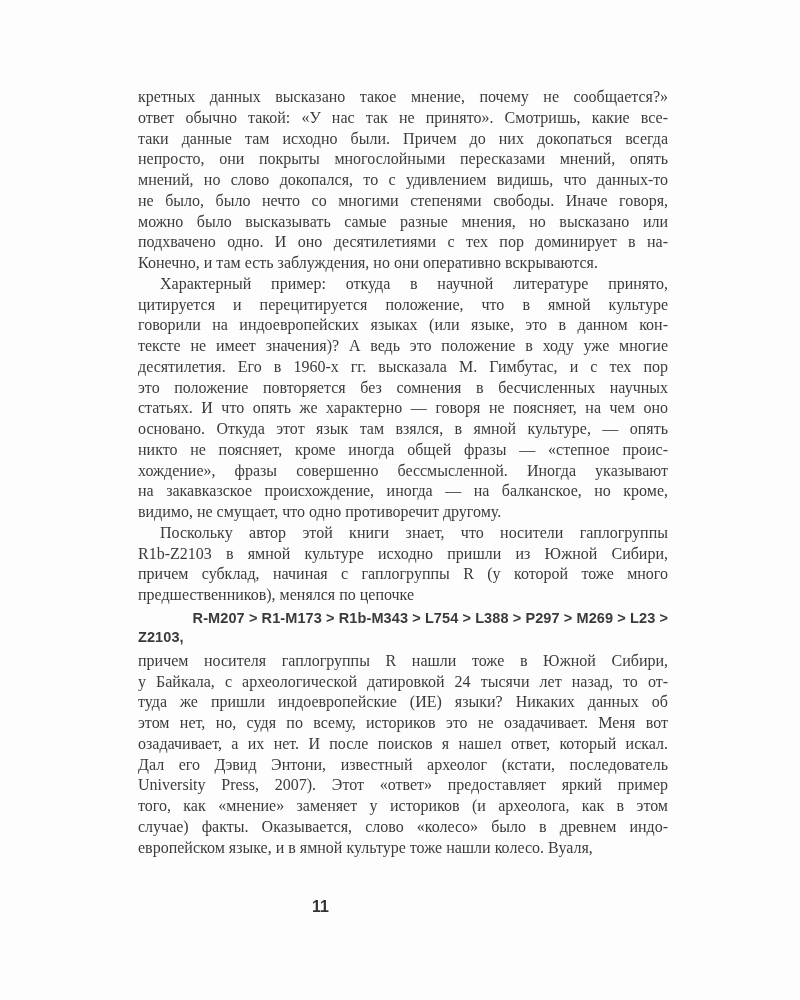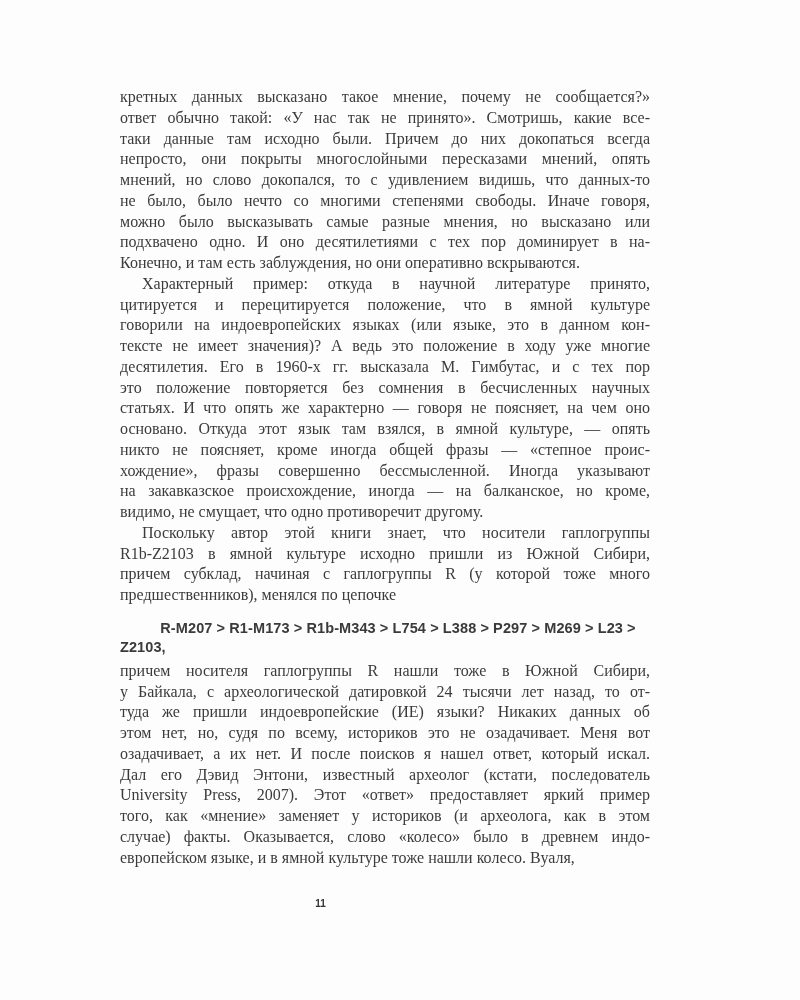--- a/index.html
+++ b/index.html
@@ -10,21 +10,21 @@
   .page {
     position: relative;
     width: 800px;
     height: 1000px;
     background: #fdfdfd;
     overflow: hidden;
     font-family: "Liberation Serif", serif;
   }
   .text-block {
     position: absolute;
-    left: 120px;
+    left: 138px;
     top: 87px;
     width: 530px;
     color: #3b3b3b;
   }
   .line {
     font-size: 16px;
     line-height: 20.75px;
     height: 20.75px;
     text-align: justify;
     text-align-last: justify;
@@ -35,35 +35,35 @@
   }
   .block.indent .line:first-child {
     text-indent: 22px;
   }
   .line.formula {
     font-family: "Liberation Sans", sans-serif;
     font-size: 14.5px;
     font-weight: 600;
     letter-spacing: 0.1px;
     color: #3a3a3a;
-    text-align: center;
+    text-align: right;
     text-align-last: left;
     text-indent: 26px;
     height: auto;
     line-height: 19px;
-    margin: 13px 0 4px 0;
+    margin: 3px 0 4px 0;
   }
   .page-number {
     position: absolute;
     top: 898px;
     left: 0;
     width: 641px;
     text-align: center;
     font-family: "Liberation Sans", sans-serif;
-    font-size: 10px;
+    font-size: 16px;
     font-weight: bold;
     color: #333333;
   }
 </style>
 </head>
 <body>
 
 <div class="page">
   <div class="text-block">
       <div class="block">

